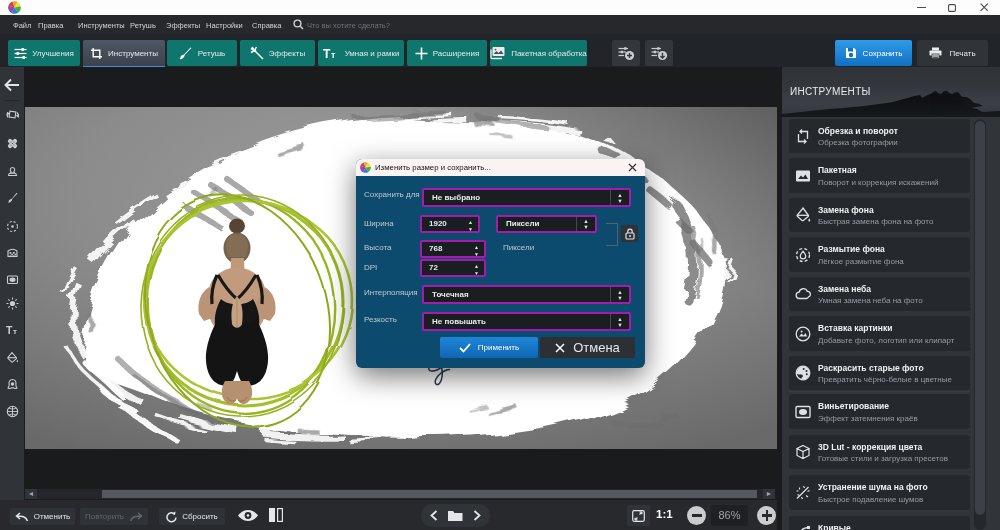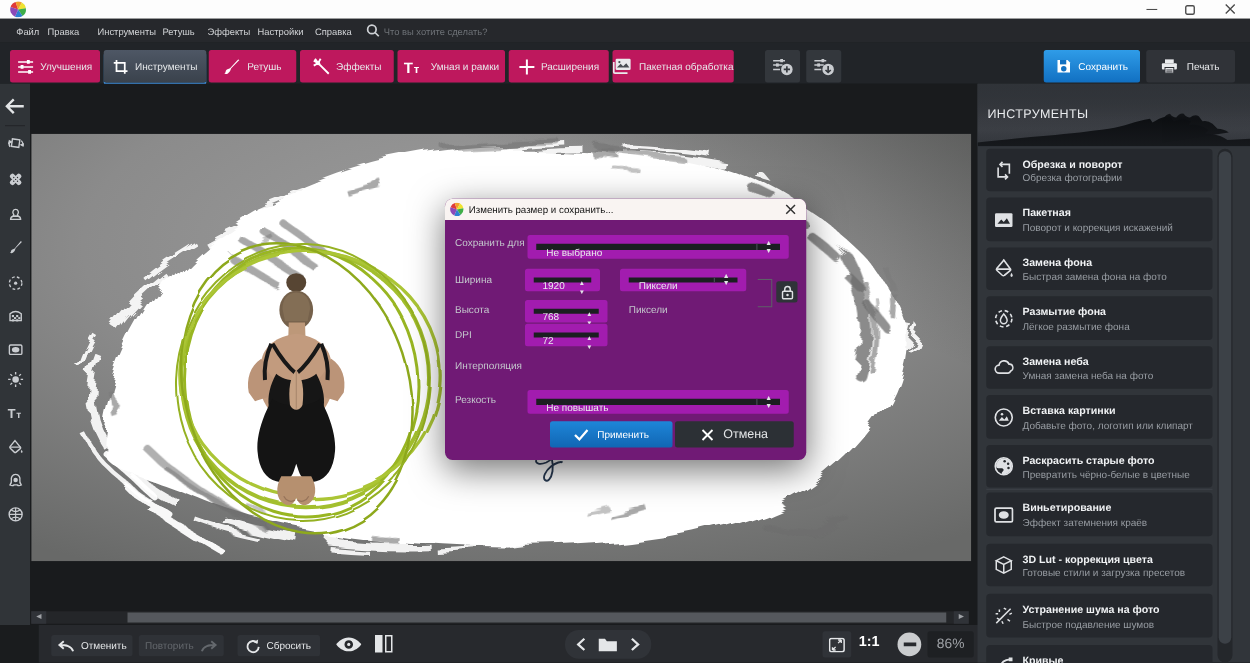--- a/index.html
+++ b/index.html
@@ -6,59 +6,59 @@
 #app{position:absolute;top:0;left:0;width:1000px;height:530px;}
 .abs{position:absolute;}
 
 #titlebar{top:0;left:0;width:1000px;height:15px;background:#fdfdfd;color:#454545;font-size:7.7px;}
 #titletxt{left:27px;top:3px;color:#4a4a4a;}
 
 #menubar{top:15px;left:0;width:1000px;height:19px;background:#26282c;}
 .mitem{top:6px;font-size:7.5px;color:#d2d4d7;white-space:nowrap;}
 
 #tabbar{top:34px;left:0;width:1000px;height:33px;background:#212428;}
-.tab{top:6px;height:26px;background:#be185d;border-radius:2px;color:#e7e9eb;font-size:8px;display:flex;align-items:center;justify-content:center;gap:5px;white-space:nowrap;}
+.tab{top:6px;height:26px;background:#0f766e;border-radius:2px;color:#e7e9eb;font-size:8px;display:flex;align-items:center;justify-content:center;gap:5px;white-space:nowrap;}
 .tab svg{flex:0 0 auto;}
 #tabactive{background:linear-gradient(#4e5765,#3a424c);box-shadow:0 2px 0 #3e8eda;}
 .iconbtn{top:6px;height:26px;width:28px;background:#33373c;border-radius:2px;display:flex;align-items:center;justify-content:center;}
 #savebtn{top:6px;left:835px;width:77px;height:26px;background:linear-gradient(#2f9ce8,#1170c2);border-radius:2px;color:#fff;font-size:8px;display:flex;align-items:center;justify-content:center;gap:6px;}
 #printbtn{top:6px;left:917px;width:71px;height:26px;background:#303338;border-radius:2px;color:#e7e9eb;font-size:8px;display:flex;align-items:center;justify-content:center;gap:7px;}
 
 #sidebar{top:67px;left:0;width:24px;height:433px;background:#303438;}
 #sidesep{top:33px;left:4px;width:16px;height:1px;background:#24262a;}
 .sicon{left:0;width:24px;height:20px;display:flex;align-items:center;justify-content:center;}
 
 #canvas{top:67px;left:24px;width:758px;height:433px;background:#191b1d;}
 #photo{top:40px;left:1px;width:752px;height:342px;}
 
 #hscroll{top:422px;left:1px;width:750px;height:10px;background:#242629;}
 #hthumb{left:77px;top:1px;width:655px;height:8px;background:#55585d;}
 .harrow{top:0px;width:12px;height:10px;background:#303338;color:#9fa2a6;font-size:7px;text-align:center;line-height:10px;}
 
-#bottombar{top:500px;left:0;width:777px;height:30px;background:#27292d;margin-left:31px;}
+#bottombar{top:500px;left:0;width:777px;height:30px;background:#27292d;}
 .bbtn{top:8px;height:17px;background:#2f3237;border-radius:2px;color:#e4e6e8;font-size:8px;display:flex;align-items:center;justify-content:center;gap:5px;white-space:nowrap;}
 
 #rpanel{top:67px;left:782px;width:218px;height:463px;background:#31353a;}
 #rphead{top:0px;left:0;width:218px;height:50px;background:linear-gradient(#26292d,#31353a);}
 #rptitle{top:19px;left:8px;color:#e9ebee;font-size:10px;letter-spacing:0.3px;}
 .card{left:7px;width:181px;height:34.5px;background:#25282d;border-radius:3px;}
 .cicon{left:2px;top:9px;width:24px;height:18px;display:flex;align-items:center;justify-content:center;}
 .ctitle{left:29px;top:7px;font-size:8.5px;font-weight:bold;color:#f0f2f4;white-space:nowrap;}
 .csub{left:29px;top:19.5px;font-size:8px;color:#989da3;white-space:nowrap;}
 #vscroll{top:52px;left:192px;width:12px;height:411px;background:#24272b;border-radius:6px;}
 #vthumb{left:1px;top:2px;width:10px;height:394px;background:#3c4147;border-radius:5px;}
 
-#dialog{top:159px;left:356px;width:289px;height:209px;background:#701a75;border-radius:6px;box-shadow:0 8px 28px rgba(0,0,0,0.55);overflow:hidden;}
+#dialog{top:159px;left:356px;width:289px;height:209px;background:#0c4a6e;border-radius:6px;box-shadow:0 8px 28px rgba(0,0,0,0.55);overflow:hidden;}
 #dlgtitle{top:0;left:0;width:289px;height:17px;background:#f9f4f2;color:#141414;font-size:7.8px;}
 .dlabel{left:8px;font-size:8px;color:#c4c8cd;white-space:nowrap;}
-.dinput{background:#1b1e21;border:7px solid #a21caf;border-radius:2px;color:#e9ebed;font-size:8px;}
+.dinput{background:#1b1e21;border:2px solid #a21caf;border-radius:2px;color:#e9ebed;font-size:8px;font-weight:bold;}
 .spin{position:absolute;right:1px;top:0px;width:13px;height:16px;color:#e3e5e8;font-size:5px;line-height:7.5px;text-align:center;padding-top:1.5px;}
 .ddspin{position:absolute;right:0;top:0;width:19px;height:100%;border-left:1px solid #43484f;color:#e3e5e8;font-size:5.5px;display:flex;flex-direction:column;align-items:center;justify-content:center;line-height:6px;}
 #applybtn{top:178px;left:84px;width:98px;height:21px;background:linear-gradient(#1e86d8,#1166b4);border-radius:2px;color:#fff;font-size:8px;display:flex;align-items:center;justify-content:center;gap:7px;}
-#cancelbtn{top:178px;left:184px;width:95px;height:21px;background:#2c3035;border-radius:2px;color:#e4e6e8;font-size:10px;display:flex;align-items:center;justify-content:center;gap:8px;}
+#cancelbtn{top:178px;left:184px;width:95px;height:21px;background:#2c3035;border-radius:2px;color:#e4e6e8;font-size:13px;display:flex;align-items:center;justify-content:center;gap:8px;}
 </style></head>
 <body>
 <div id="app">
 
   <div id="titlebar" class="abs">
     <svg class="abs" style="left:8px;top:1px" width="13" height="13" viewBox="0 0 13 13">
       <g transform="translate(6.5,6.5)">
         <circle r="6.3" fill="#e8e8e8"></circle>
         <path d="M0,0 L-6,-2 A6.3,6.3 0 0 1 -2,-6 Z" fill="#e03a3a"></path>
         <path d="M0,0 L-2,-6 A6.3,6.3 0 0 1 3,-5.5 Z" fill="#f2a02c"></path>
@@ -651,20 +651,24 @@
         <path d="M0,0.5 H11.5 V22.5 H0" stroke="#5d6167" stroke-width="1" fill="none"></path>
       </svg>
     <div class="abs" style="left:265px;top:66px;width:17px;height:17px;background:#2f3338;border-radius:2px;">
         <svg style="position:absolute;left:3.5px;top:2.5px" width="10" height="12" viewBox="0 0 10 12">
           <rect x="1" y="5" width="8" height="6" rx="1" fill="none" stroke="#dfe1e4" stroke-width="1.2"></rect>
           <path d="M2.8,5 V3.4 a2.2,2.2 0 0 1 4.4,0 V5" stroke="#dfe1e4" stroke-width="1.2" fill="none"></path>
           <circle cx="5" cy="8" r="1" fill="#dfe1e4"></circle>
         </svg>
       </div>
     <span class="abs dlabel" style="top: 129px;">Интерполяция</span>
+    <div class="abs dinput" style="left:66px;top:126px;width:209px;height:19px;">
+        <span class="abs" style="left:8px;top:3px">Точечная</span>
+        <div class="ddspin">▲<br>▼</div>
+      </div>
     <span class="abs dlabel" style="top: 156px;">Резкость</span>
     <div class="abs dinput" style="left:66px;top:153px;width:209px;height:19px;">
         <span class="abs" style="left:8px;top:3px">Не повышать</span>
         <div class="ddspin">▲<br>▼</div>
       </div>
     <div class="abs" id="applybtn"><svg width="12" height="10" viewBox="0 0 12 10">
           <path d="M1,5 L4.5,8.5 L11,1" stroke="#fff" stroke-width="1.8" fill="none"></path>
         </svg>Применить</div>
     <div class="abs" id="cancelbtn"><svg width="10" height="10" viewBox="0 0 10 10">
           <path d="M1,1 L9,9 M9,1 L1,9" stroke="#fff" stroke-width="1.5"></path>

